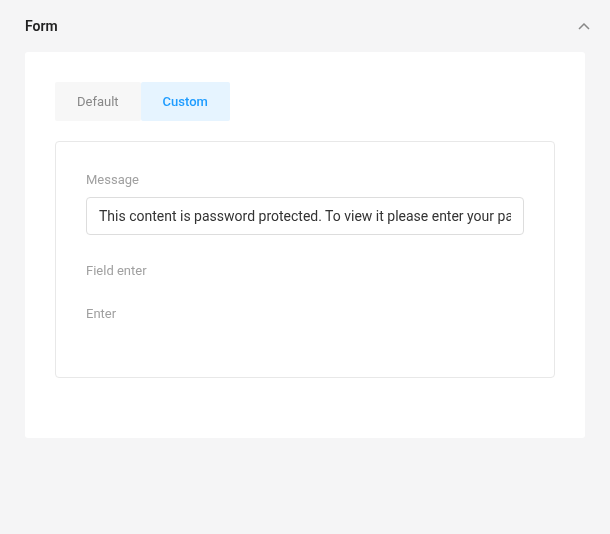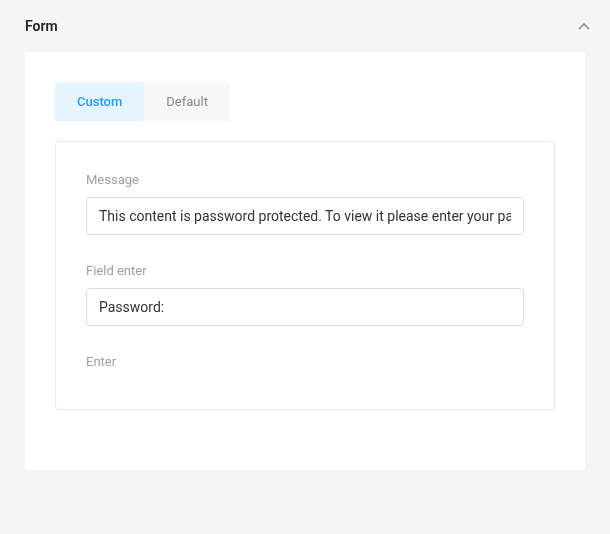--- a/index.html
+++ b/index.html
@@ -57,21 +57,21 @@
       color: #888;
     }
     .tab-custom {
       background: #e6f4ff;
       color: #1e9cff;
       font-weight: 500;
     }
     .form-box {
       border: 1px solid #e8e8e8;
       border-radius: 4px;
-      padding: 30px 30px 30px 30px;
+      padding: 30px 30px 46px 30px;
     }
     .form-group {
       margin-bottom: 28px;
     }
     .form-group:last-child {
       margin-bottom: 0;
     }
     .form-label {
       display: block;
       font-size: 13px;
@@ -96,32 +96,31 @@
   <span class="panel-title">Form</span>
   <span class="chevron">
     <svg viewBox="0 0 12 8" fill="none" stroke="#888" stroke-width="1.5">
       <path d="M1 6 L6 1 L11 6"></path>
     </svg>
   </span>
 </div>
 
 <div class="card">
   <div class="tabs">
+    <div class="tab tab-default">Default</div>
     <div class="tab tab-custom">Custom</div>
-    <div class="tab tab-default">Default</div>
   </div>
 
   <div class="form-box">
     <div class="form-group">
       <label class="form-label">Message</label>
       <input type="text" class="form-input" value="This content is password protected. To view it please enter your password below:" style="">
     </div>
 
     <div class="form-group">
       <label class="form-label">Field enter</label>
-      <input type="text" class="form-input" value="Password:" style="">
     </div>
 
     <div class="form-group">
       <label class="form-label">Enter</label>
     </div>
   </div>
 </div>
 
 </body></html>

